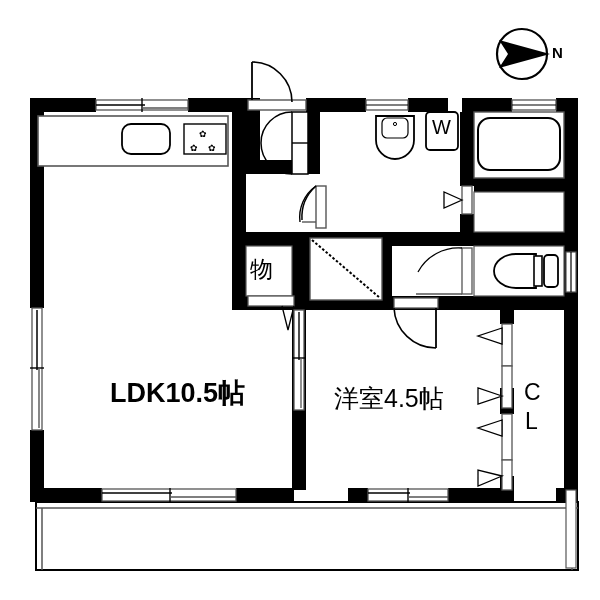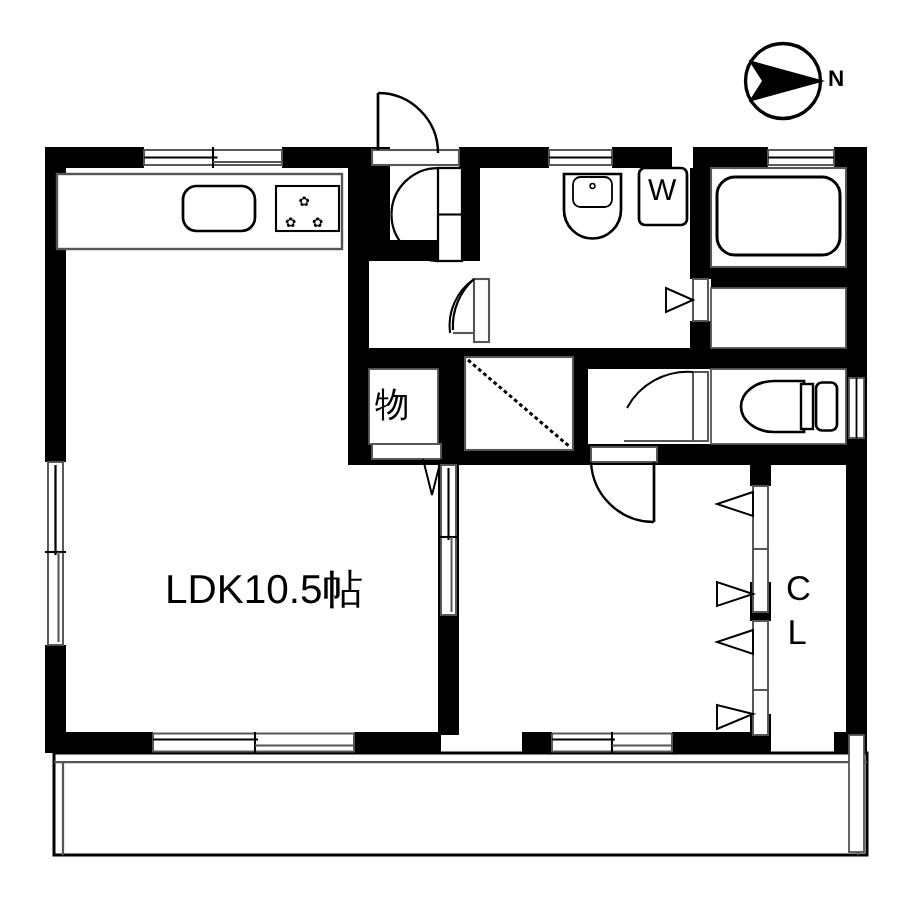--- a/index.html
+++ b/index.html
@@ -2,21 +2,21 @@
 <html><head>
 <meta charset="utf-8">
 <title>Floor Plan</title>
 <style>
   html,body{margin:0;padding:0;background:#ffffff;}
   body{width:600px;height:600px;overflow:hidden;
        font-family:"Liberation Sans","DejaVu Sans",sans-serif;}
   #plan{position:relative;width:600px;height:600px;background:#fff;}
   svg{display:block;}
   .lbl{position:absolute;color:#000;white-space:nowrap;}
-  #lbl-ldk{left:110px;top:375px;font-size:27px;letter-spacing:0px;}
+  #lbl-ldk{left:110px;top:375px;font-size:27px;letter-spacing:0px;font-weight:bold;}
   #lbl-shitsu{left:334px;top:382px;font-size:25px;}
   #lbl-mono{left:250px;top:254px;font-size:23px;}
   #lbl-cl-c{left:524px;top:379px;font-size:23px;}
   #lbl-cl-l{left:525px;top:408px;font-size:23px;}
   #lbl-balcony{left:245px;top:530px;font-size:23px;}
   #lbl-w{left:432px;top:116px;font-size:20px;font-weight:normal;}
   #lbl-n{left:552px;top:44px;font-size:15px;font-weight:bold;}
 </style>
 </head>
 <body>
@@ -248,20 +248,21 @@
     </g>
 
     <g>
       <circle cx="522" cy="54" r="25" fill="#fff" stroke="#000" stroke-width="2.2"></circle>
       <path d="M499,40 L550,54 L499,68 L508,54 Z" fill="#000"></path>
     </g>
   </svg>
 
   <div class="lbl" id="lbl-ldk">LDK10.5帖</div>
 
+  <div class="lbl" id="lbl-shitsu">洋室4.5帖</div>
 
   <div class="lbl" id="lbl-mono">物</div>
 
   <div class="lbl" id="lbl-cl-c">C</div>
   <div class="lbl" id="lbl-cl-l">L</div>
 
 
   <div class="lbl" id="lbl-w">W</div>
 
   <div class="lbl" id="lbl-n">N</div>

